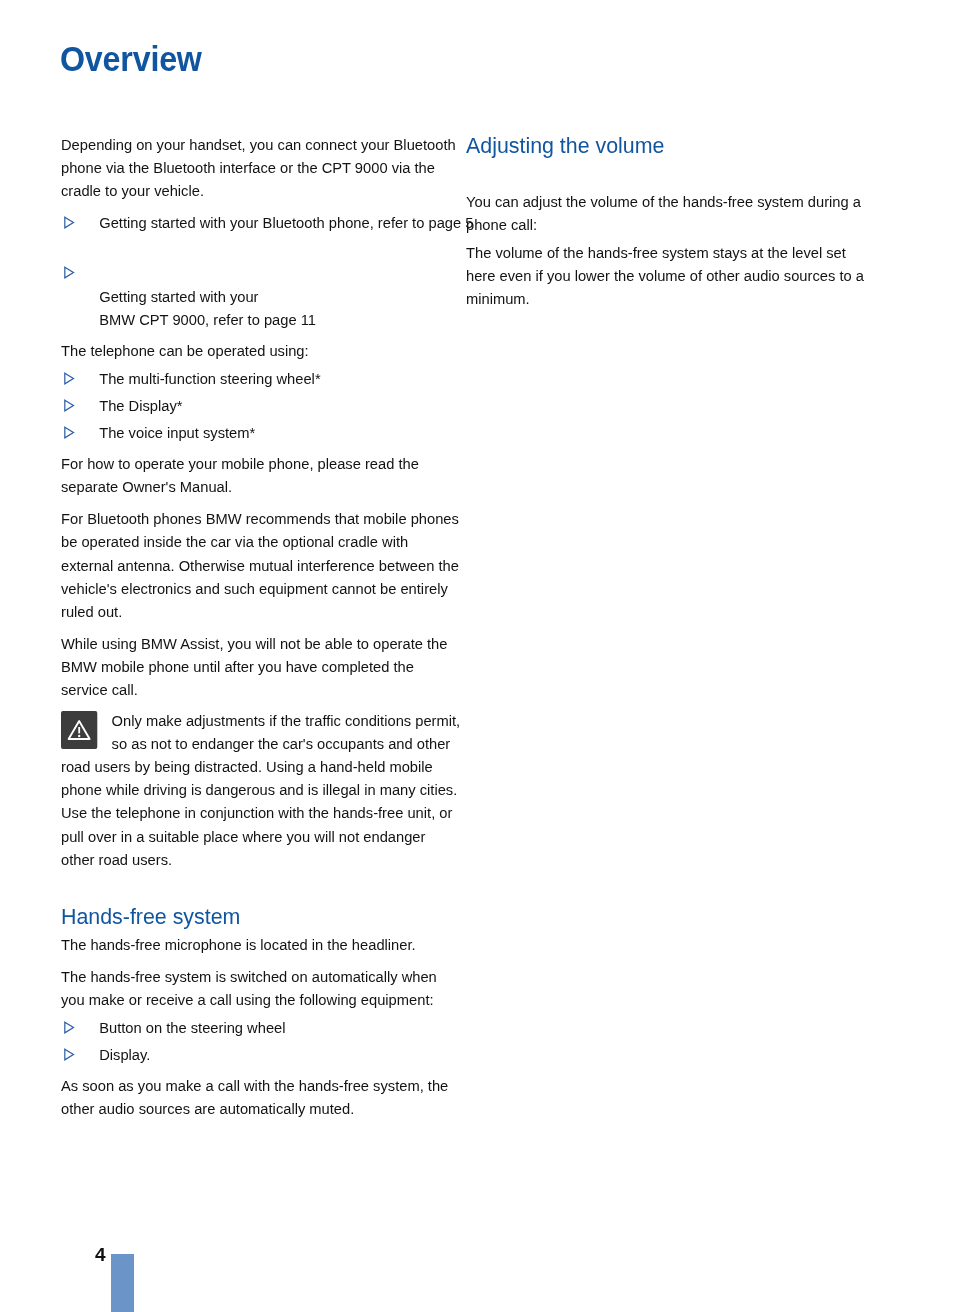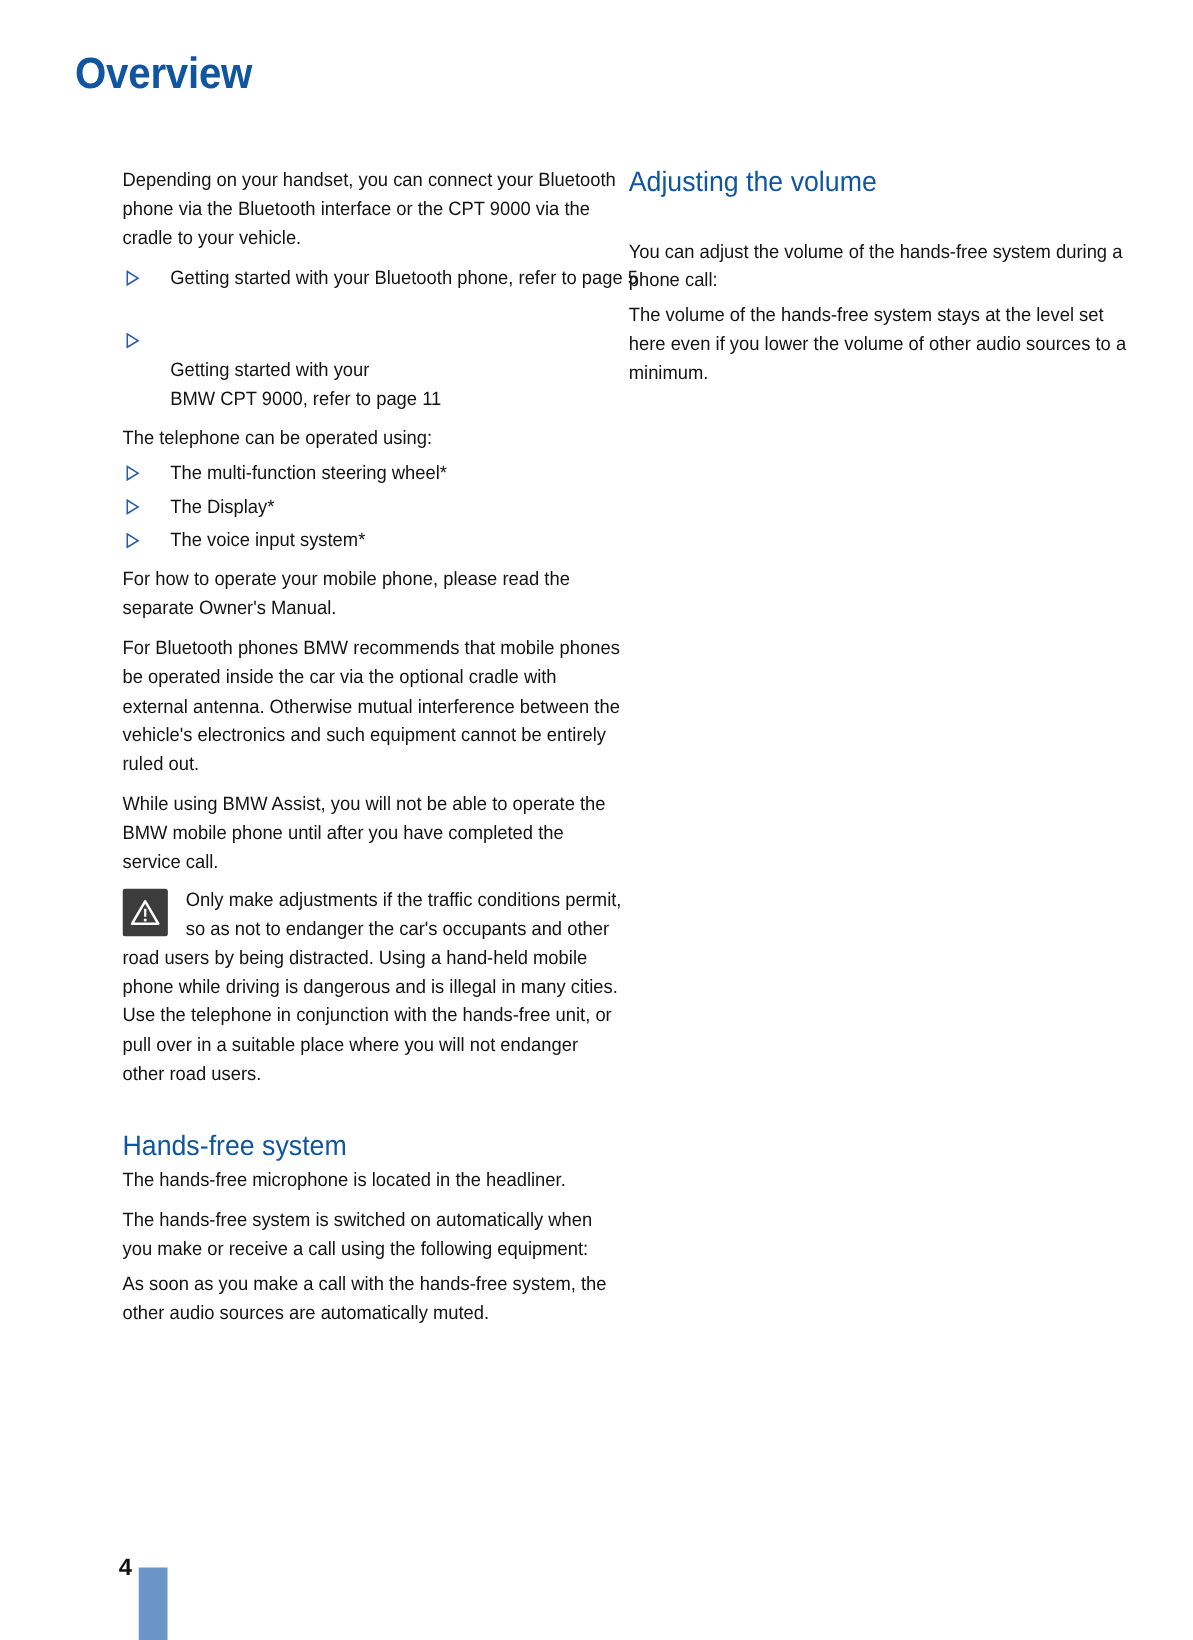--- a/index.html
+++ b/index.html
@@ -34,21 +34,20 @@
   
   .columns {
     position: absolute;
     left: 0;
     top: 133px;
     width: 954px;
   }
   .col {
     position: absolute;
     top: 0;
-    margin-left: 37px;
   }
   .col-left  { left: 61px;  width: 402px; }
   .col-right { left: 466px; width: 402px; }
 
   
   .para {
     font-size: 15.4px;
     line-height: 23.1px;
     margin: 0 0 9px 0;
     color: #131313;
@@ -236,20 +235,38 @@
     </div>
 
     <div style="height:33px;"></div>
 
     <h2 class="sect-head">Hands-free system</h2>
 
     <p class="para">The hands-free microphone is located in the headliner.</p>
 
     <p class="para tight">The hands-free system is switched on automatically when you make or receive a call using the following equipment:</p>
 
+    <ul class="bullets">
+      <li>
+        <span class="tri">
+          <svg width="13" height="13" viewBox="0 0 13 13">
+              <path d="M2 1.2 L11 6.5 L2 11.8 Z" fill="none" stroke="#2a5fa8" stroke-width="1.3"></path>
+            </svg>
+        </span>
+        <span>Button on the steering wheel</span>
+      </li>
+      <li>
+        <span class="tri">
+          <svg width="13" height="13" viewBox="0 0 13 13">
+              <path d="M2 1.2 L11 6.5 L2 11.8 Z" fill="none" stroke="#2a5fa8" stroke-width="1.3"></path>
+            </svg>
+        </span>
+        <span>Display.</span>
+      </li>
+    </ul>
 
     <p class="para">As soon as you make a call with the hands-free system, the other audio sources are automatically muted.</p>
 
   </div>
 
   <div class="col col-right">
 
     <h2 class="sect-head spaced-below">Adjusting the volume</h2>
 
     <p class="para tight">You can adjust the volume of the hands-free system during a phone call:</p>

